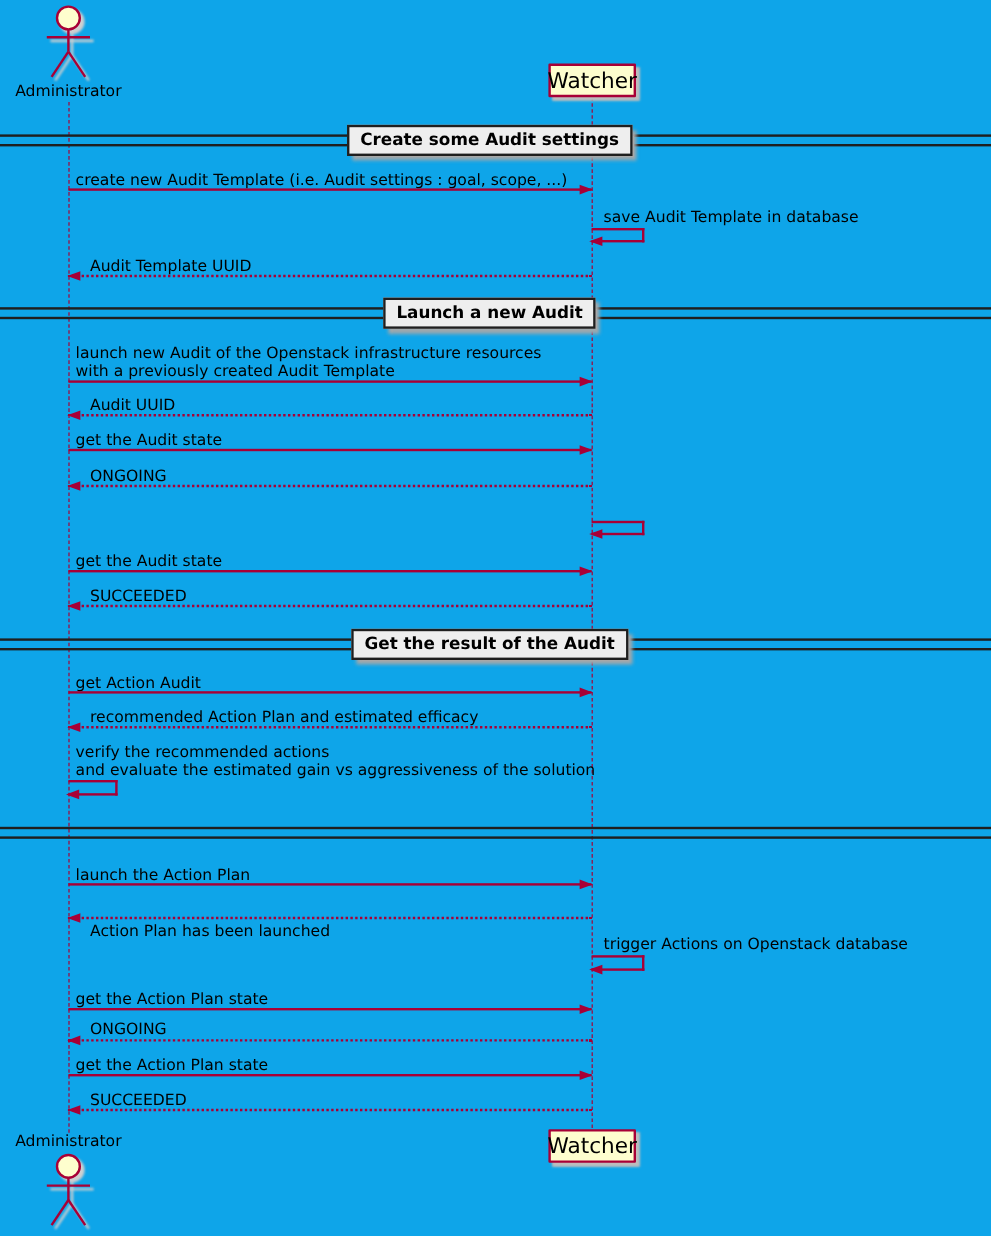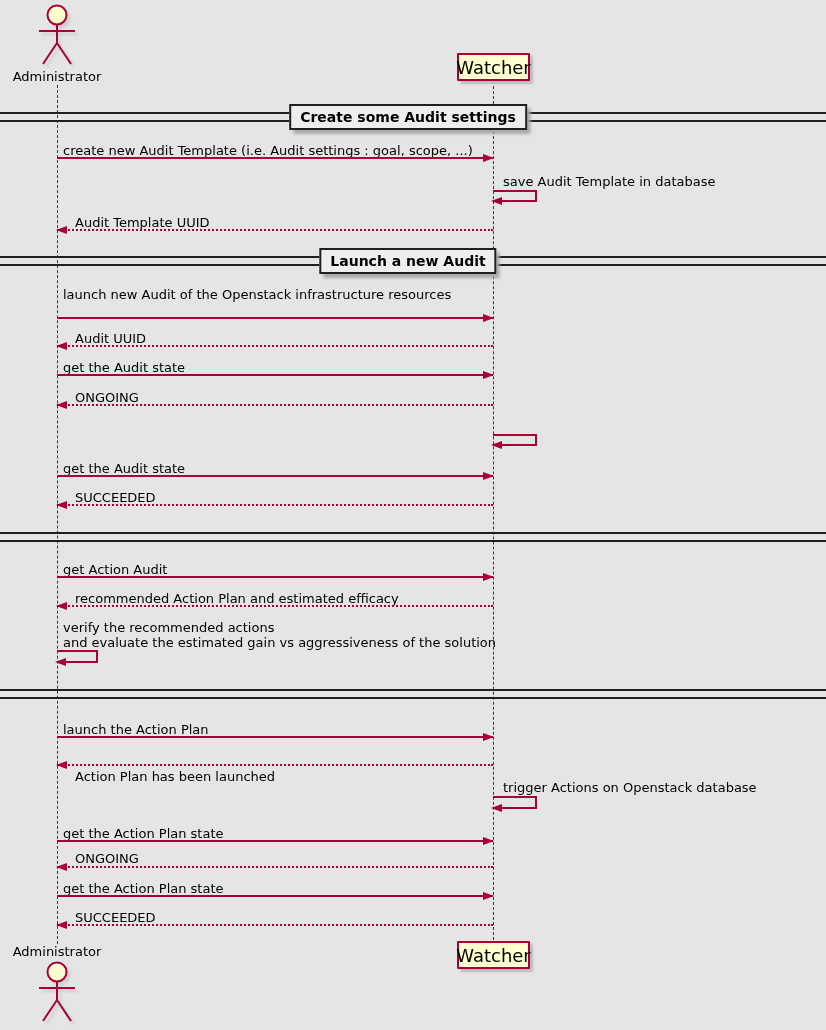--- a/index.html
+++ b/index.html
@@ -1,17 +1,17 @@
 <!DOCTYPE html>
 <html><head>
 <meta charset="utf-8">
 <style>
   html,body{margin:0;padding:0;background:#ffffff;}
   .diagram{
-    position:relative;width:826px;height:1030px;background:#e5e5e5;
+    position:relative;width:826px;height:1030px;background:#0ea5e9;
     font-family:"DejaVu Sans", sans-serif;font-size:13px;color:#000;
     overflow:hidden;
   }
   .lifeline{position:absolute;width:0;border-left:1px dashed #A80036;}
   .participant{
     position:absolute;left:457px;width:73px;height:28px;box-sizing:border-box;
     background:#FEFECE;border:2px solid #A80036;border-radius:1px;
     display:flex;align-items:center;justify-content:center;
     box-shadow:3px 3px 2px #bdbdbd;font-size:18px;white-space:nowrap;
   }
@@ -73,20 +73,21 @@
   <div class="msg-text" style="left:75px;top:215px">Audit Template UUID</div>
   <div class="arrow dotted" style="top:229px">
     <i class="head-l"></i>
   </div>
 
   <div class="divider-line" style="top:256px"></div>
   <div class="divider-line" style="top:264px"></div>
   <div class="divider-box" style="top:248px">Launch a new Audit</div>
 
   <div class="msg-text" style="left:63px;top:287px">launch new Audit of the Openstack infrastructure resources</div>
+  <div class="msg-text" style="left:63px;top:302px">with a previously created Audit Template</div>
   <div class="arrow" style="top:317px">
     <i class="head-r"></i>
   </div>
 
   <div class="msg-text" style="left:75px;top:331px">Audit UUID</div>
   <div class="arrow dotted" style="top:345px">
     <i class="head-l"></i>
   </div>
 
   <div class="msg-text" style="left:63px;top:360px">get the Audit state</div>
@@ -108,20 +109,21 @@
     <i class="head-r"></i>
   </div>
 
   <div class="msg-text" style="left:75px;top:490px">SUCCEEDED</div>
   <div class="arrow dotted" style="top:504px">
     <i class="head-l"></i>
   </div>
 
   <div class="divider-line" style="top:532px"></div>
   <div class="divider-line" style="top:540px"></div>
+  <div class="divider-box" style="top:524px">Get the result of the Audit</div>
 
   <div class="msg-text" style="left:63px;top:562px">get Action Audit</div>
   <div class="arrow" style="top:576px">
     <i class="head-r"></i>
   </div>
 
   <div class="msg-text" style="left:75px;top:591px">recommended Action Plan and estimated efficacy</div>
   <div class="arrow dotted" style="top:605px">
     <i class="head-l"></i>
   </div>

